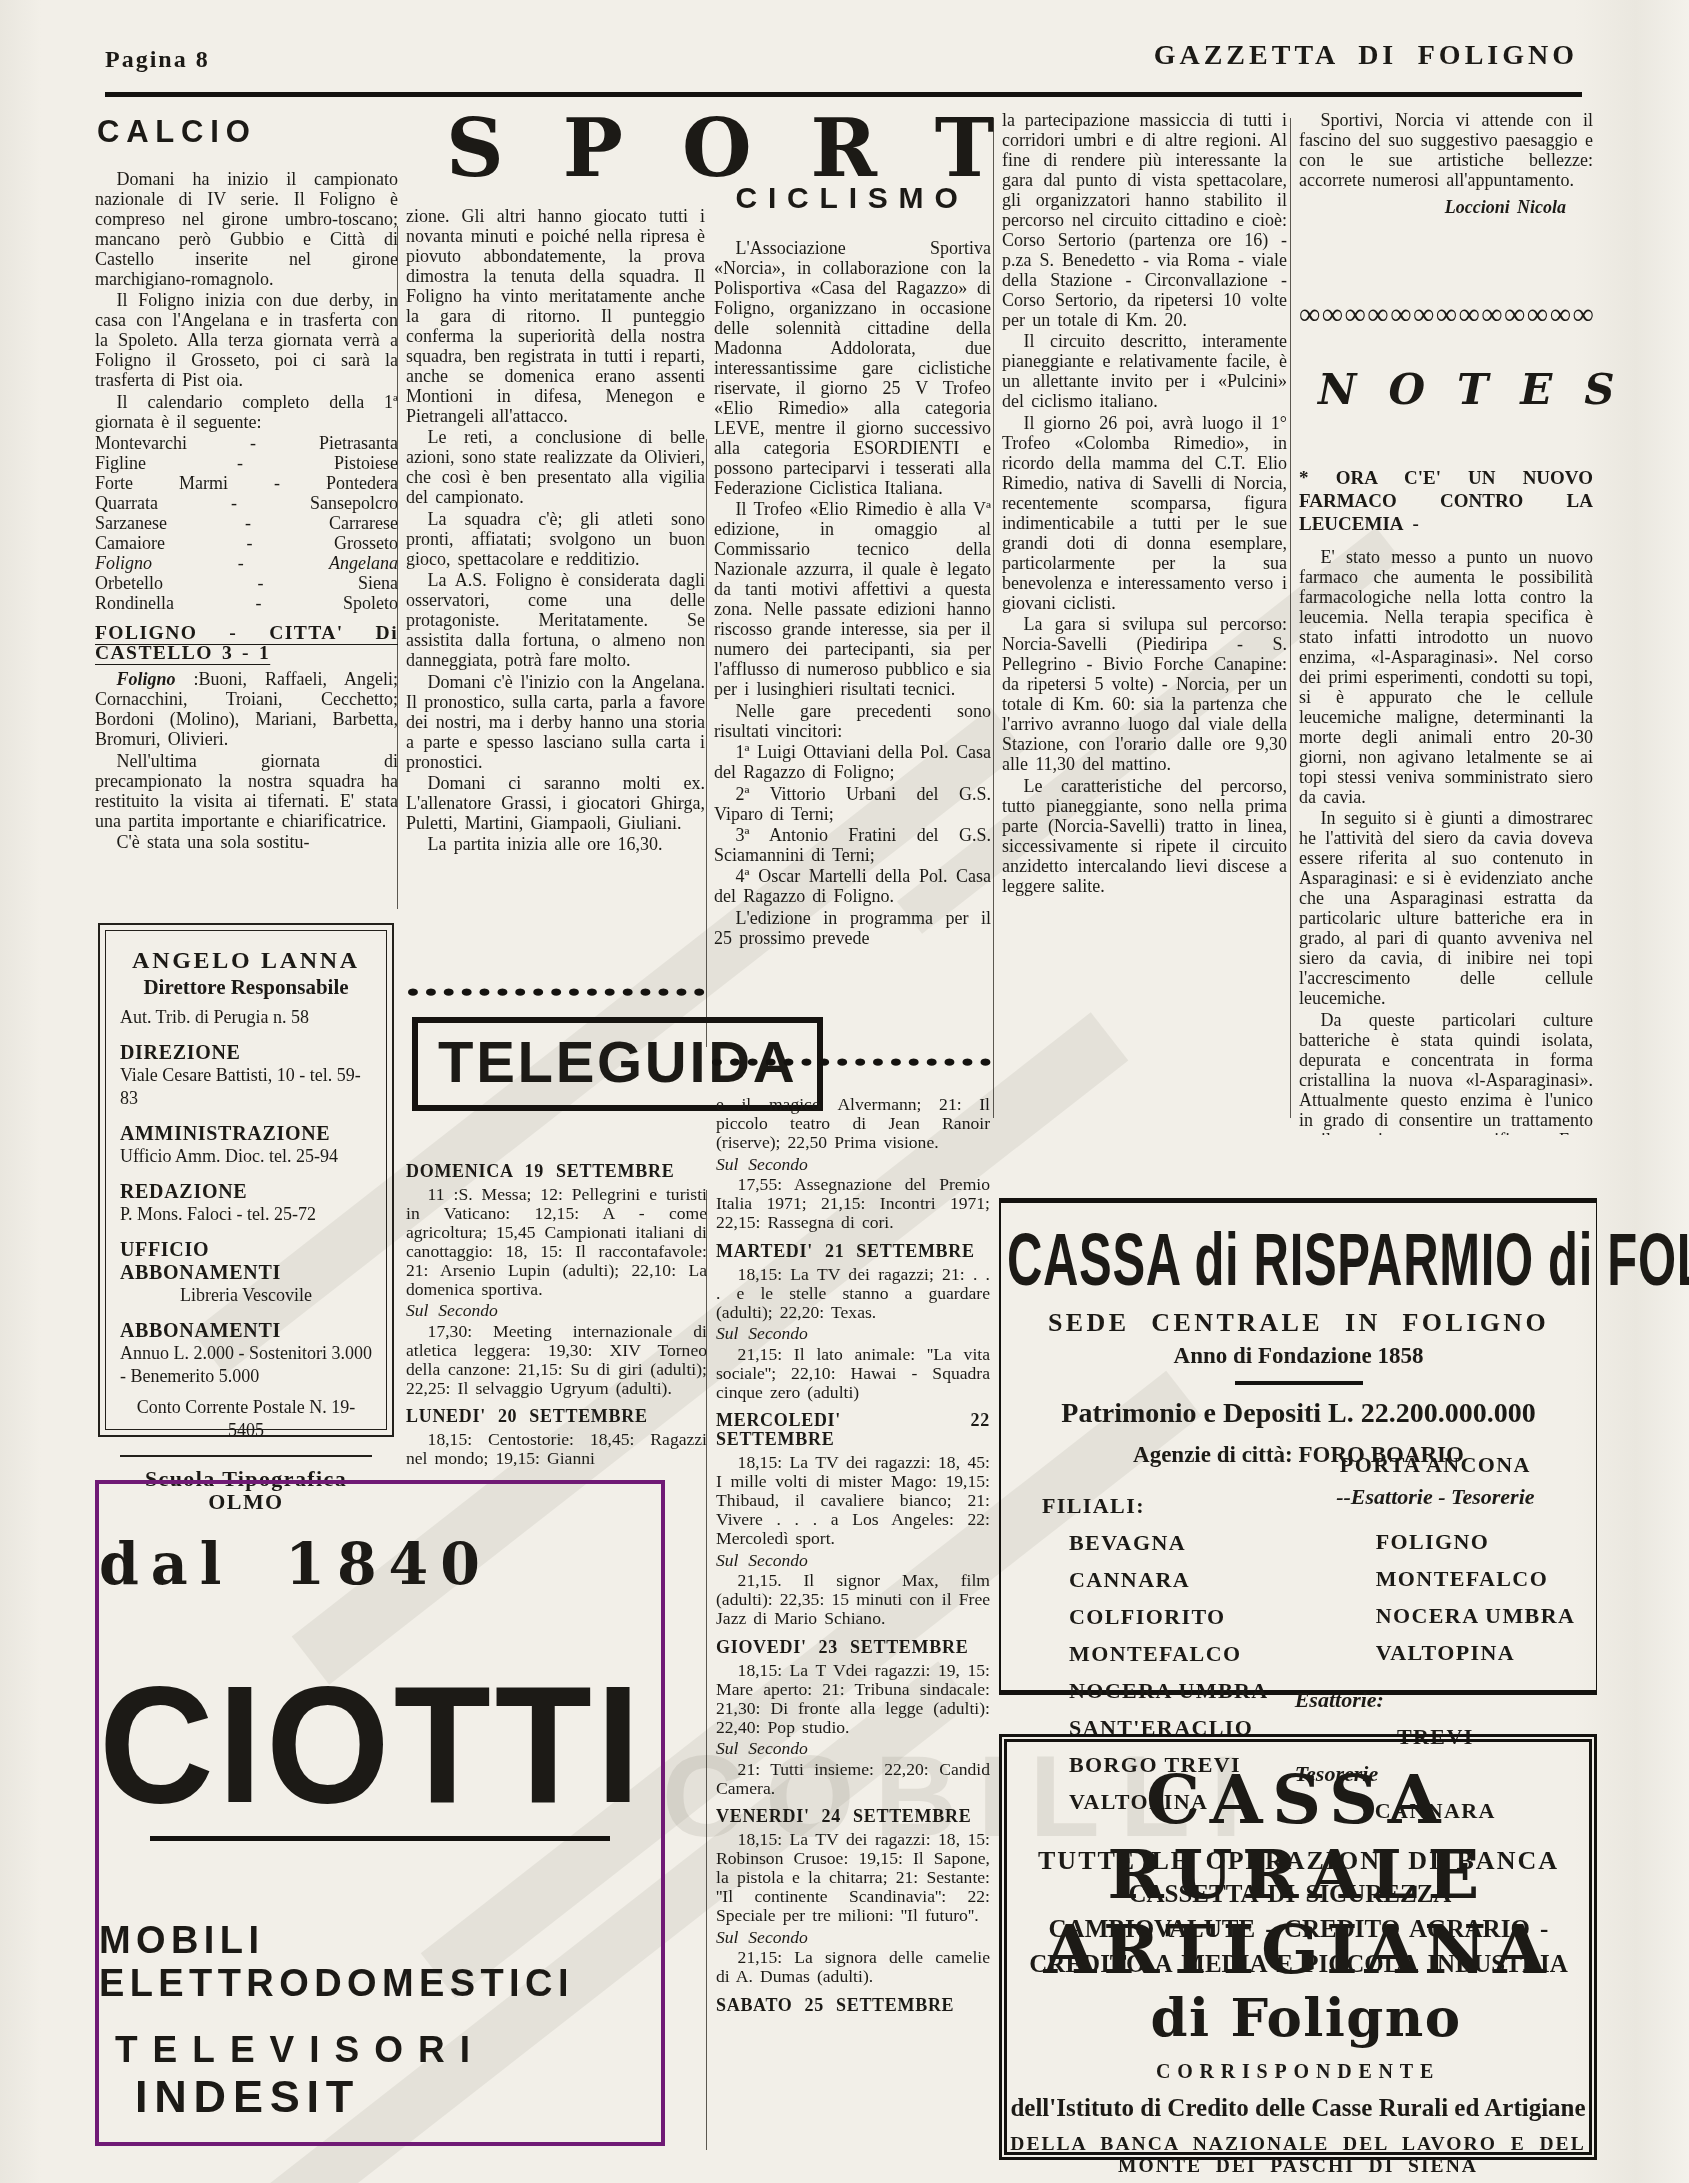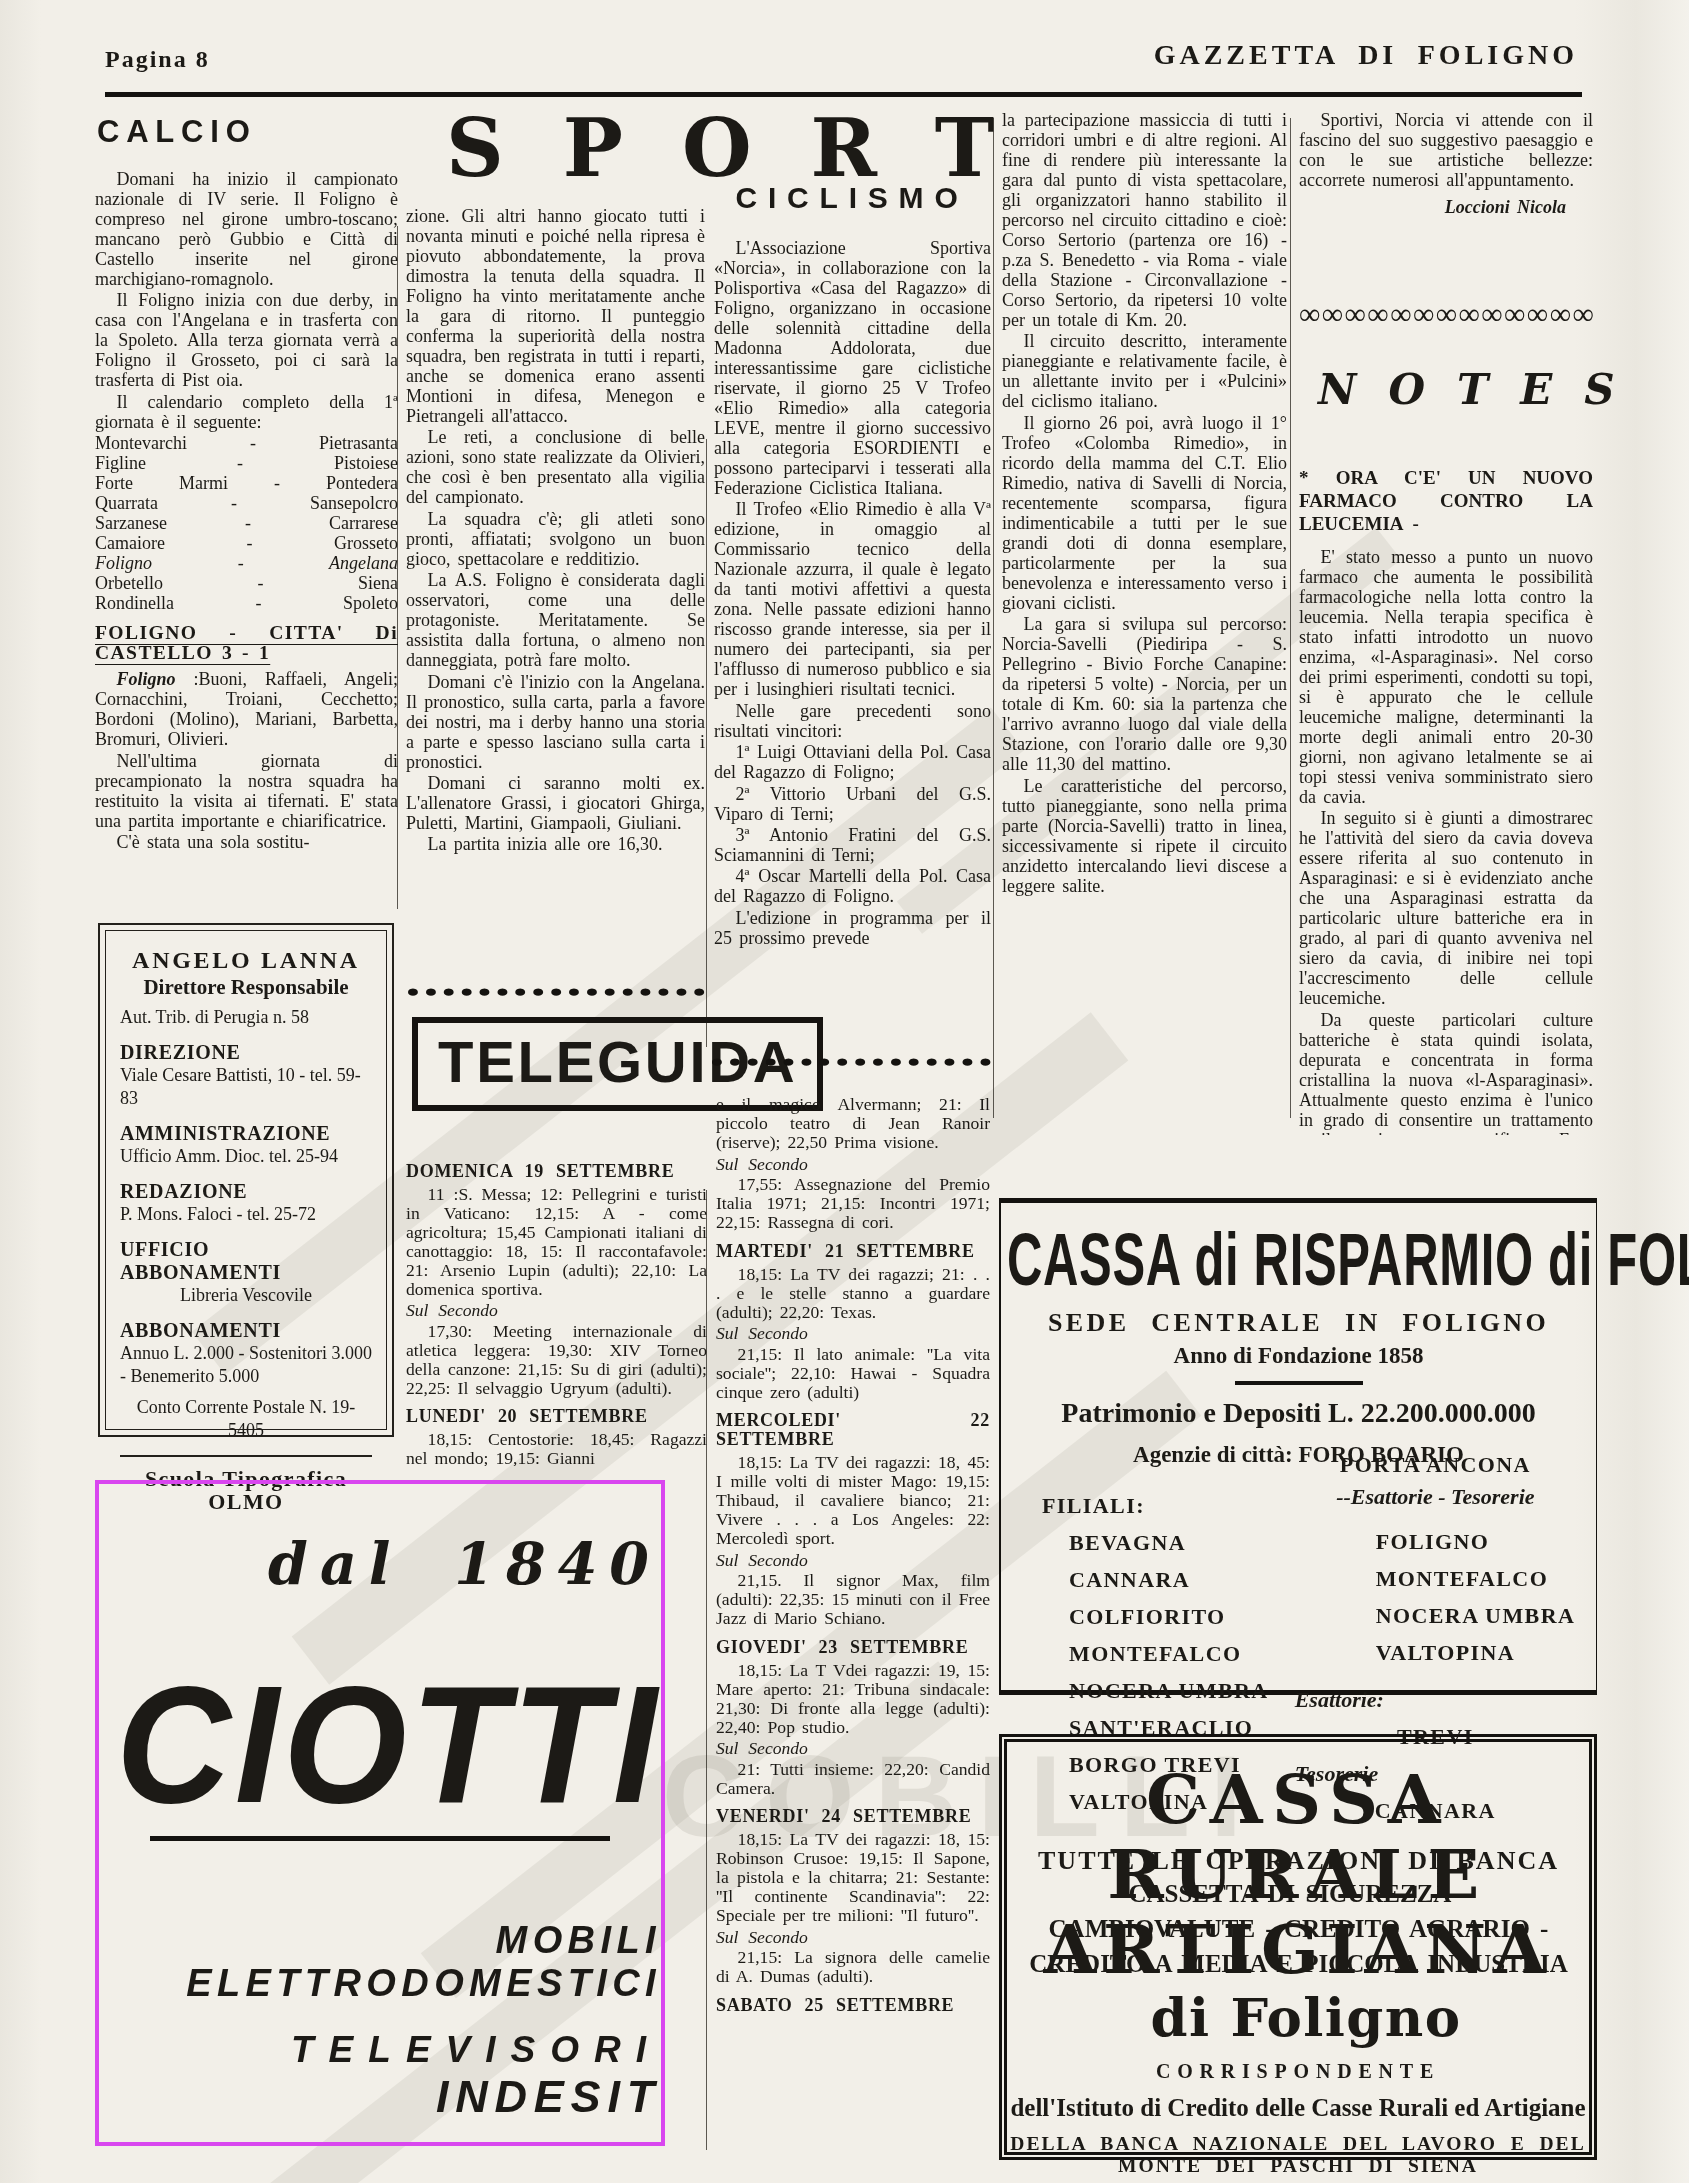--- a/index.html
+++ b/index.html
@@ -34,21 +34,21 @@
   .mbox-inner .val{text-align:left;}
   .mbox-rule{height:2px;background:#23201b;margin:13.5px 0 9.5px 0;}
   
   .dots{font-size:23px;letter-spacing:4px;color:#14120f;transform:scaleY(.75);transform-origin:left center;white-space:nowrap;}
   .tg-box{display:inline-block;border:6px solid #161310;padding:5.4px 20px 9.5px 20px;}
   .tg-title{font-family:"Liberation Sans","DejaVu Sans",sans-serif;font-weight:bold;font-size:58px;letter-spacing:2.7px;transform:scaleY(1.12);transform-origin:center;}
   .tv{font-size:17.6px;line-height:19px;}
   .tv .day{font-weight:bold;font-size:18px;letter-spacing:0.7px;word-spacing:6.8px;margin:9.5px 0 4px 0;text-indent:0;}
   .tv .sul{font-style:italic;margin:2.7px 0 1.4px 0;text-indent:0;word-spacing:5.4px;}
   
-  .ciotti-box{position:absolute;border:4px solid #d946ef;text-align:right;font-style:italic;}
+  .ciotti-box{position:absolute;border:4px solid #701a75;text-align:left;}
   .ciotti-dal{font-family:"DejaVu Serif",serif;font-weight:bold;font-size:57px;letter-spacing:12px;word-spacing:20px;}
   .ciotti-name{font-family:"Liberation Sans","DejaVu Sans",sans-serif;font-weight:bold;font-size:159px;letter-spacing:4px;line-height:1;transform:scaleY(1.05);}
   .ciotti-rule{height:4.7px;background:#14120f;width:82%;margin:12px auto 0 auto;}
   .ciotti-l1{font-family:"Liberation Sans",sans-serif;font-weight:bold;font-size:38px;letter-spacing:5.4px;}
   .ciotti-l2a{font-family:"Liberation Sans",sans-serif;font-weight:bold;font-size:37px;letter-spacing:15px;}
   .ciotti-l2b{font-family:"Liberation Sans",sans-serif;font-weight:bold;font-size:45px;letter-spacing:6.8px;}
   
   .chain{font-size:30px;letter-spacing:1.4px;white-space:nowrap;}
   .notes-title{font-family:"DejaVu Serif",serif;font-weight:bold;font-style:italic;font-size:42px;letter-spacing:32px;}
   .notes-head{font-weight:bold;font-size:19px;line-height:23px;word-spacing:5.4px;}
@@ -136,21 +136,21 @@
     <div class="mbox-rule"></div>
     <div style="font-size:22px;font-weight:bold;letter-spacing:1.4px;">Scuola Tipografica OLMO</div>
   </div>
 </div>
 
 <div class="ciotti-box" style="left:95px;top:1480px;width:570px;height:666px;box-sizing:border-box;">
   <div class="ciotti-dal" style="margin-top:46px;">dal 1840</div>
   <div class="ciotti-name" style="margin-top:68px;">CIOTTI</div>
   <div class="ciotti-rule"></div>
   <div class="ciotti-l1" style="margin-top:78px;">MOBILI ELETTRODOMESTICI</div>
-  <div style="margin-top:24px;">
+  <div style="margin-top:24px;margin-left:16px;">
     <span class="ciotti-l2a">TELEVISORI</span>
     <span class="ciotti-l2b" style="margin-left:20px;">INDESIT</span>
   </div>
 
 </div>
 
 <div class="col" style="left:406px;top:206px;width:299px;height:767px;overflow:hidden;">
   <p class="noindent">zione. Gli altri hanno giocato tutti i novanta minuti e poiché nella ripresa è piovuto abbondatemente, la prova dimostra la tenuta della squadra. Il Foligno ha vinto meritatamente anche la gara di ritorno. Il punteggio conferma la superiorità della nostra squadra, ben registrata in tutti i reparti, anche se domenica erano assenti Montioni in difesa, Menegon e Pietrangeli all'attacco.</p>
   <p>Le reti, a conclusione di belle azioni, sono state realizzate da Olivieri, che così è ben presentato alla vigilia del campionato.</p>
   <p>La squadra c'è; gli atleti sono pronti, affiatati; svolgono un buon gioco, spettacolare e redditizio.</p>

